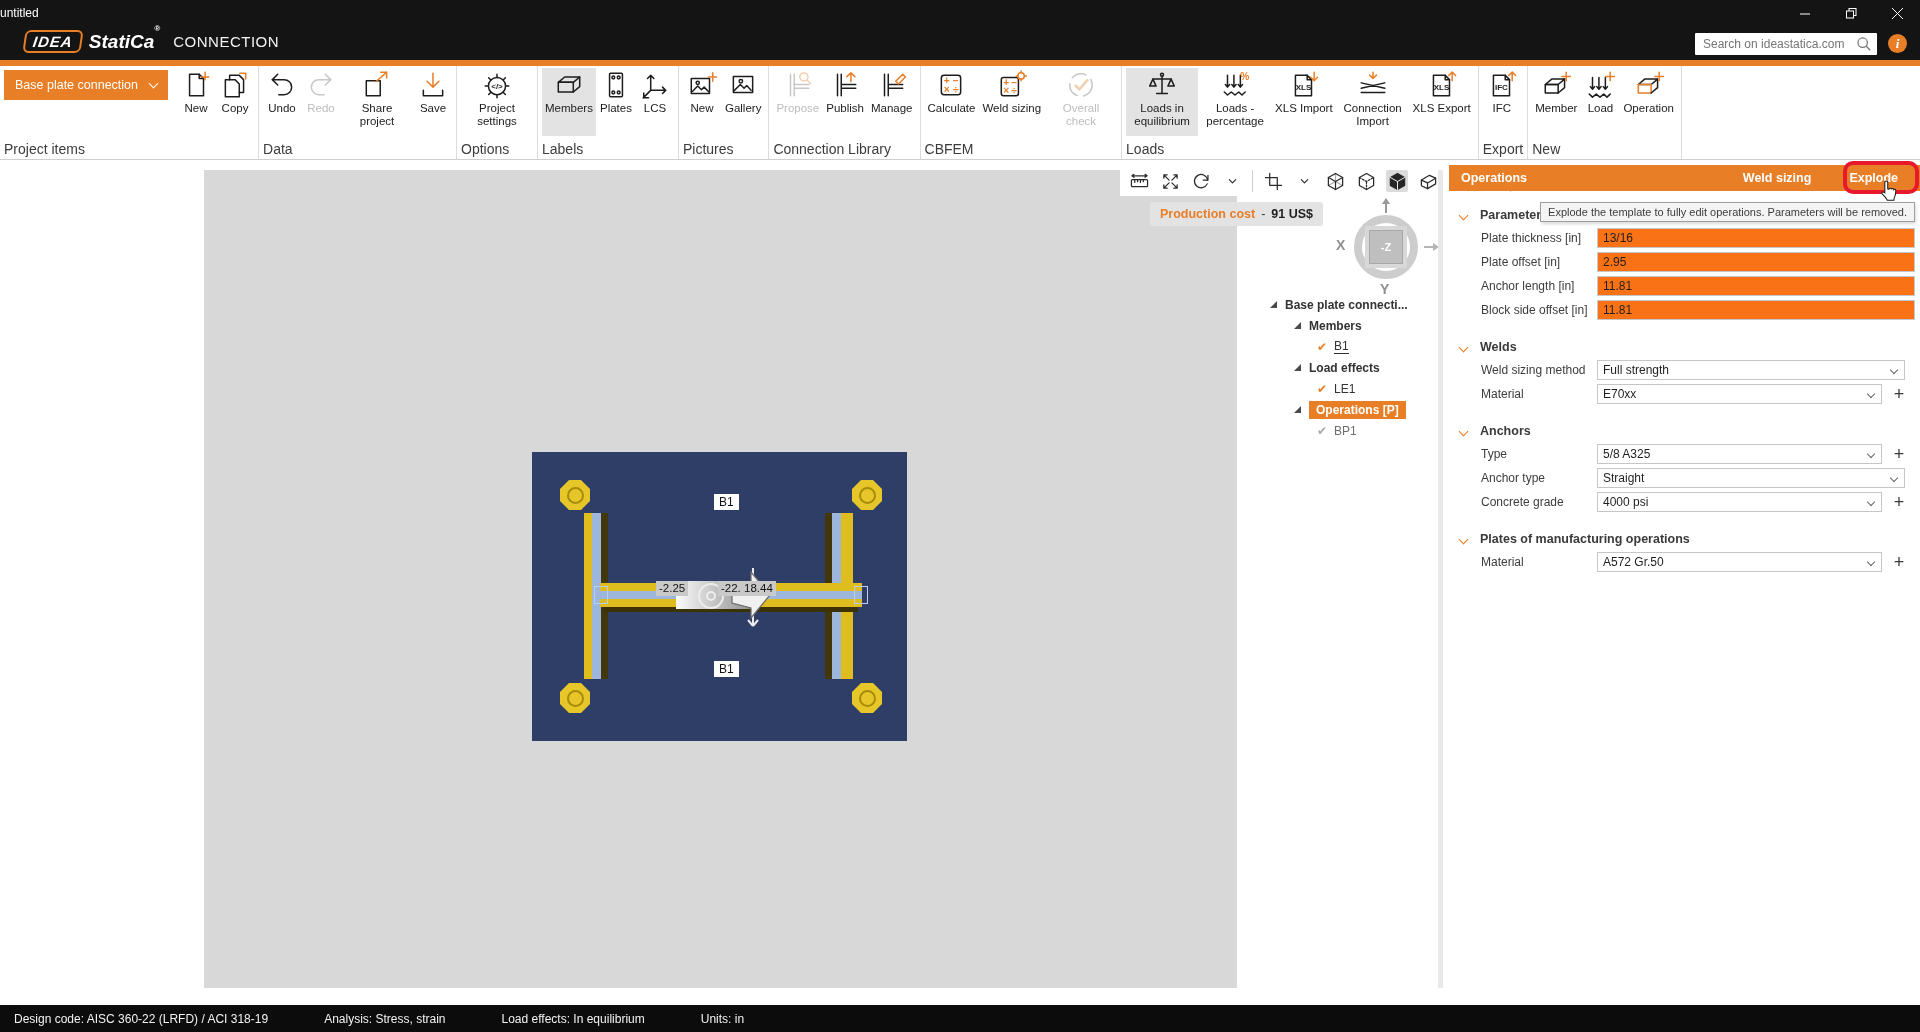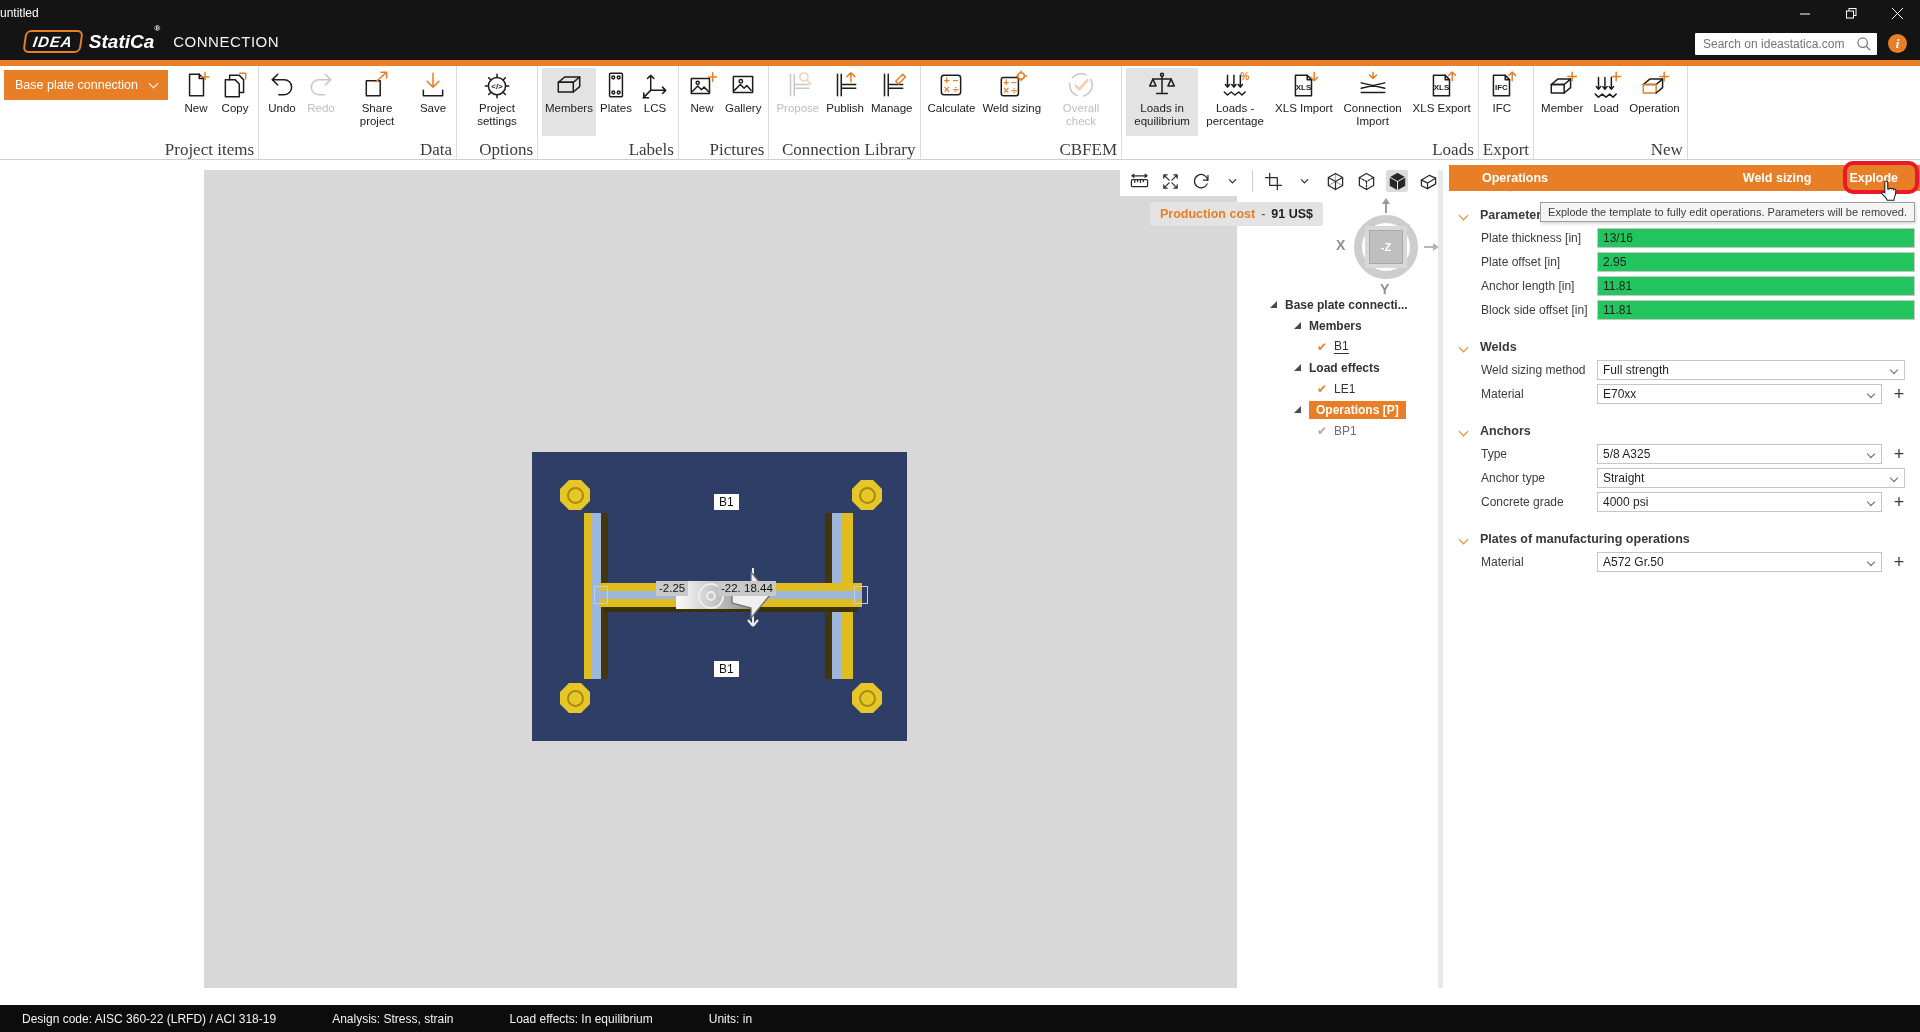--- a/index.html
+++ b/index.html
@@ -28,21 +28,21 @@
   .search-wrap input { width:100%; height:100%; border:none; outline:none; background:transparent; font-size:12px; color:#444; padding:0 26px 0 8px; font-family:inherit; }
   .search-ico { position:absolute; right:5px; top:3px; }
   .info-btn { position:absolute; right:13px; top:7px; width:19px; height:19px; border-radius:50%; background:#e87e26; color:#fff; font-weight:bold; font-style:italic; font-family:"Liberation Serif",serif; font-size:13px; text-align:center; line-height:19px; }
 
   .orange-stripe { position:absolute; left:0; top:60px; width:1920px; height:6px; background:#e87e26; }
 
   
   .ribbon { position:absolute; left:0; top:66px; width:1920px; height:94px; background:#fff; border-bottom:1px solid #cfcfcf; display:flex; align-items:stretch; }
   .rgroup { display:flex; flex-direction:column; border-right:1px solid #dcdcdc; padding:0 4px; }
   .rgroup-items { flex:1; display:flex; align-items:flex-start; gap:1px; padding-top:2px; }
-  .rgroup-label { height:17px; line-height:15px; text-align:right; font-size:17px; color:#3c3c3c;font-family:Liberation Serif, serif; }
+  .rgroup-label { height:17px; line-height:15px; text-align:left; font-size:14px; color:#3c3c3c; }
   .rbtn { --ink:#1d1d1d; --acc:#e87e26; display:flex; flex-direction:column; align-items:center; padding:2px 3px 0 3px; min-width:38px; height:68px; }
   .rbtn.active { background:#e3e3e3; }
   .rbtn.disabled { --ink:#c7c7c7; --acc:#f2cfae; }
   .rbtn .icn { width:30px; height:30px; }
   .rbtn .icn svg { width:30px; height:30px; display:block; }
   .rbtn .cap { font-size:11.5px; line-height:1.12; text-align:center; color:#222; max-width:66px; margin-top:2px; }
   .rbtn.disabled .cap { color:#bdbdbd; }
   .proj-dd { align-self:flex-start; margin:2px 8px 0 0; height:30px; background:#e87e26; color:#fff; font-size:12.5px; display:flex; align-items:center; gap:12px; padding:0 11px; white-space:nowrap; }
   .dd-chev { width:7px; height:7px; border-right:1.7px solid #fff; border-bottom:1.7px solid #fff; transform:rotate(45deg); margin-top:-4px; }
   svg .a { stroke:var(--acc); }
@@ -100,43 +100,43 @@
   .chk { font-size:12px; margin-right:7px; }
   .chk.orange { color:#e87e26; }
   .chk.gray { color:#a9a9a9; }
   .tlabel.underline { border-bottom:1px solid #333; }
   .tsel { background:#e87e26; color:#fff; font-weight:bold; padding:2px 7px; }
   .trow .gray-label { color:#6e6e6e; }
   .tree-scroll { position:absolute; left:1438px; top:10px; width:5px; height:818px; background:#e9e9e9; }
 
   
   .props { position:absolute; left:1449px; top:5px; width:471px; }
-  .props-header { height:26px; background:#e87e26; color:#fff; display:flex; align-items:center; font-size:12.5px; font-weight:bold;padding-left:21px; }
+  .props-header { height:26px; background:#e87e26; color:#fff; display:flex; align-items:center; font-size:12.5px; font-weight:bold; }
   .ph-title { flex:1; padding-left:12px; }
   .ph-btn { margin-right:38px; }
   .ph-btn.explode { margin-right:22px; }
   .psec-title { position:relative; height:20px; margin-top:16px; }
   .psec-title .chev-o { position:absolute; left:11px; top:5px; width:7px; height:7px; border-right:1.8px solid #e87e26; border-bottom:1.8px solid #e87e26; transform:rotate(45deg); }
   .psec-title .ptxt { position:absolute; left:31px; top:1px; font-size:12.5px; font-weight:bold; color:#3a3a3a; }
   .prow { position:relative; height:24px; }
   .prow .plab { position:absolute; left:32px; top:4px; font-size:12px; color:#3c3c3c; }
-  .prow input { position:absolute; left:148px; top:1px; width:318px; height:20px; border:1px solid #c6c6c6; font-size:12px; color:#1f1f1f; padding:0 5px; font-family:inherit; background:#22c55e; outline:none; }
+  .prow input { position:absolute; left:148px; top:1px; width:318px; height:20px; border:1px solid #c6c6c6; font-size:12px; color:#1f1f1f; padding:0 5px; font-family:inherit; background:#f97316; outline:none; }
   .psel { position:absolute; left:148px; top:1px; height:20px; border:1px solid #c6c6c6; background:#fff; font-size:12px; color:#1f1f1f; display:flex; align-items:center; padding:0 5px; }
   .psel.full { width:308px; }
   .psel.short { width:285px; }
   .psel .sc { position:absolute; right:7px; top:6px; width:6px; height:6px; border-right:1.4px solid #666; border-bottom:1.4px solid #666; transform:rotate(45deg); }
   .pplus { position:absolute; left:440px; top:0px; width:20px; height:22px; font-size:18px; color:#3c3c3c; text-align:center; line-height:22px; font-weight:400; }
 
   
   .red-annotation { position:absolute; left:1843px; top:1px; width:76px; height:33px; border:4px solid #e8192d; border-radius:10px; z-index:30; }
   .tooltip { position:absolute; right:5px; top:42px; background:#f4f4f4; border:1px solid #9e9e9e; font-size:11px; color:#3c3c3c; padding:3px 7px; white-space:nowrap; z-index:25; box-shadow:1px 2px 3px rgba(0,0,0,0.15); }
   .cursor-hand { position:absolute; left:1876px; top:18px; width:24px; height:24px; z-index:40; }
 
   
-  .statusbar { position:absolute; left:0; top:1005px; width:1920px; height:27px; background:#0c0c0c; color:#f2f2f2; font-size:12px; display:flex; align-items:center; padding-left:22px; gap:56px; }
+  .statusbar { position:absolute; left:0; top:1005px; width:1920px; height:27px; background:#0c0c0c; color:#f2f2f2; font-size:12px; display:flex; align-items:center; padding-left:14px; gap:56px; }
 </style>
 </head>
 <body>
 
 <div id="app">
 
   <div class="titlebar">
     <div class="win-title">untitled</div>
     <div class="win-controls">
       <div class="win-btn">

